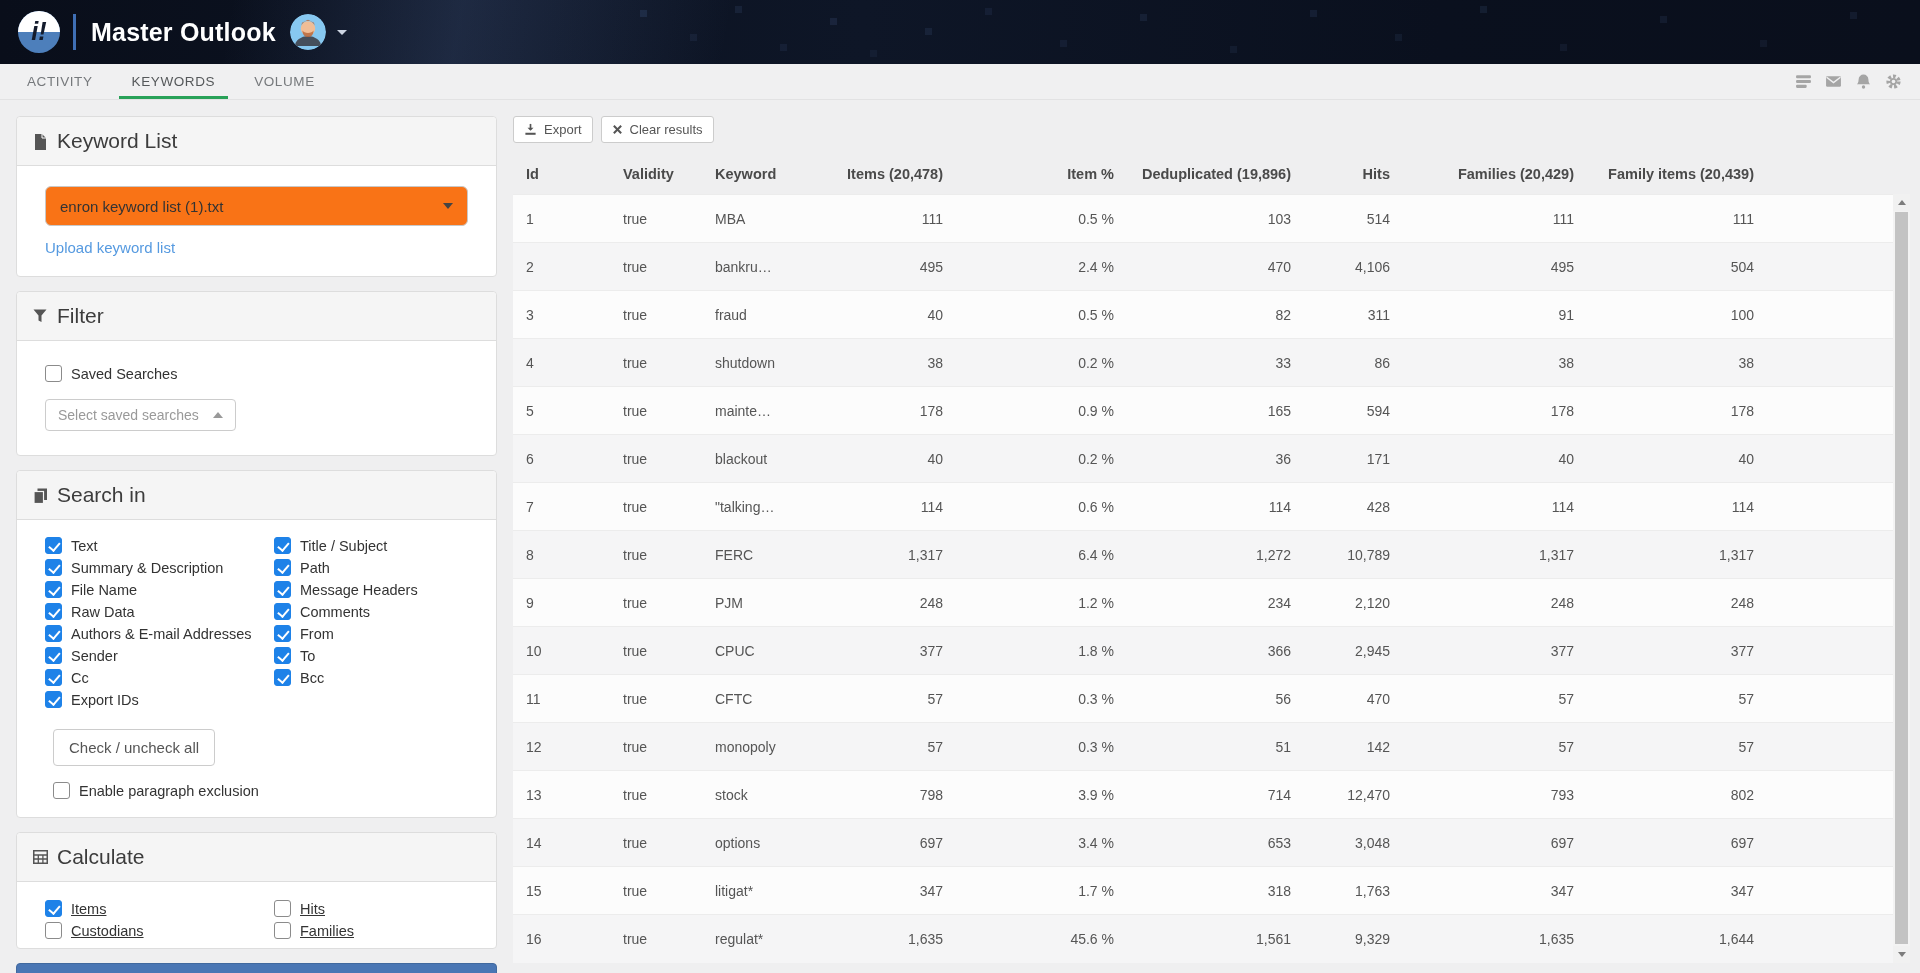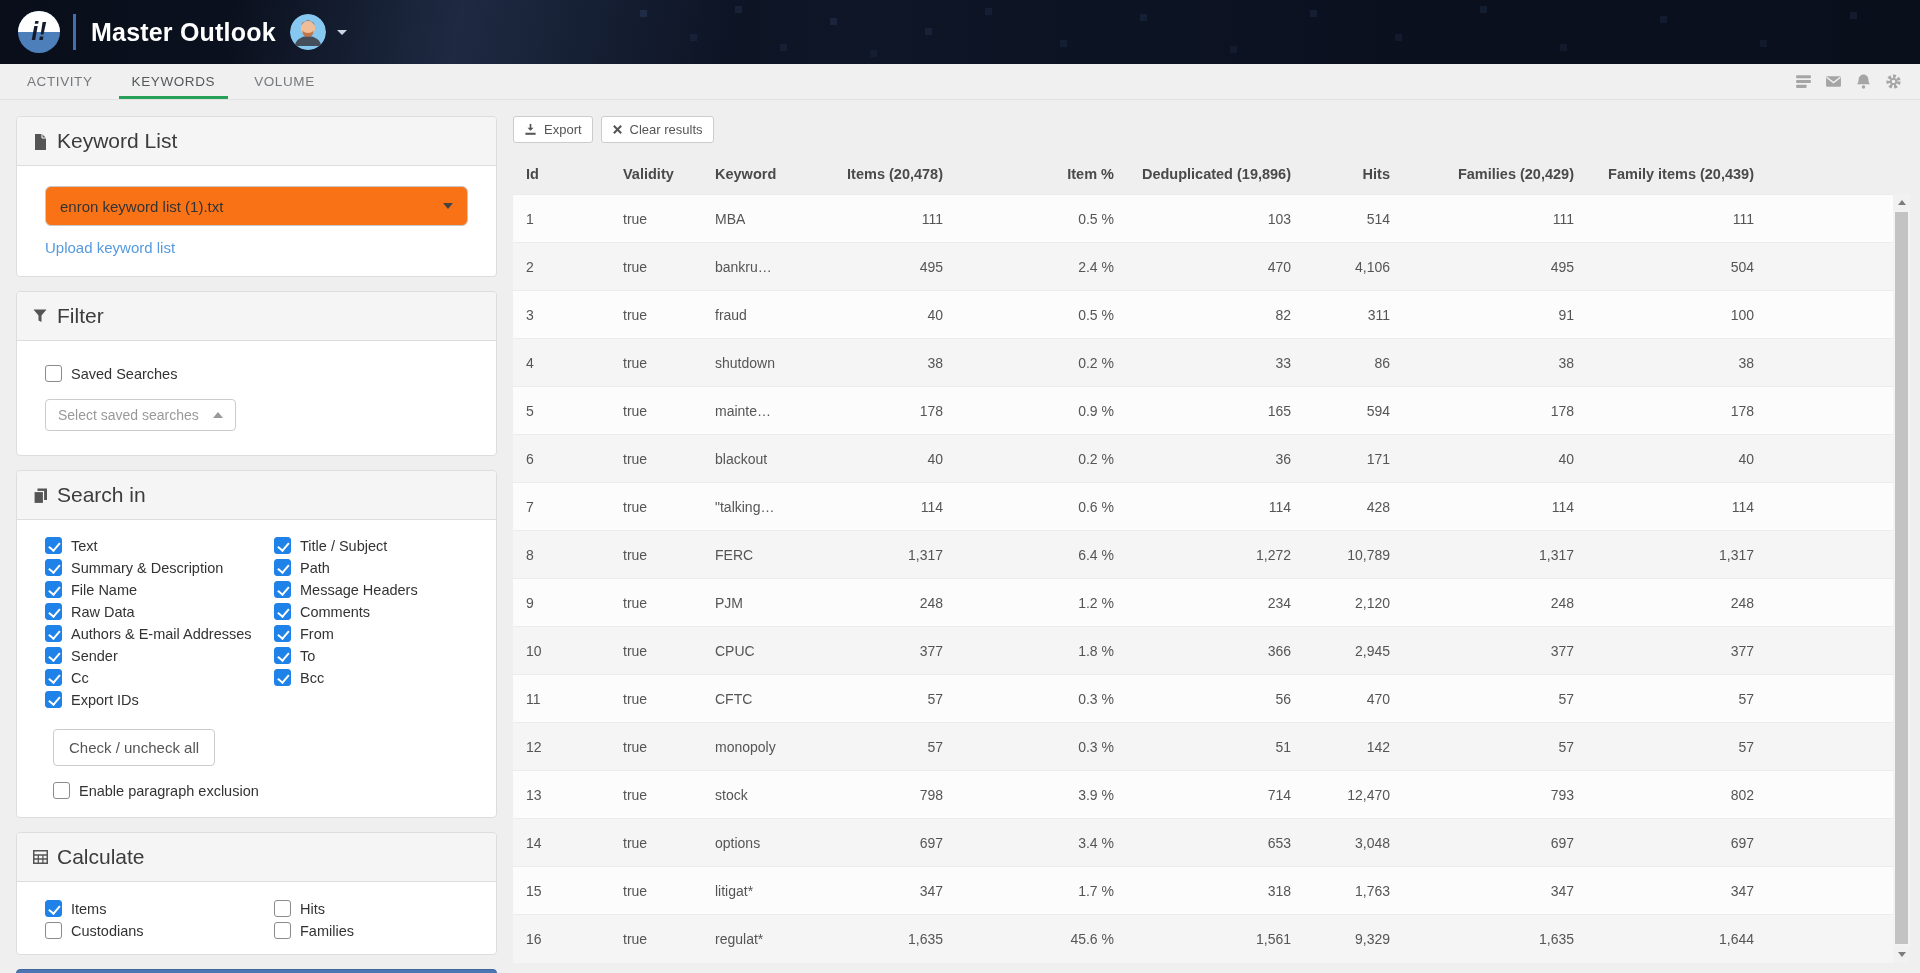--- a/index.html
+++ b/index.html
@@ -324,21 +324,21 @@
     <section class="panel">
       <div class="panel-header">
         <span class="pi">
           <svg viewBox="0 0 15 14" width="15" height="14">
               <rect x="0.75" y="0.75" width="13.5" height="12.5" fill="none" stroke="#555" stroke-width="1.5"></rect>
               <path d="M0.75 5 H14.25 M0.75 9 H14.25 M5.3 5 V13.25 M9.9 5 V13.25" stroke="#555" stroke-width="1.3"></path>
             </svg>
         </span>
         <span>Calculate</span>
       </div>
-      <div class="panel-body" style="padding-top:18px;padding-bottom:10px;">
+      <div class="panel-body" style="padding-top:18px;padding-bottom:4px;text-decoration:underline;">
         <div class="two-col">
           <div id="calc-col-0">
               <div class="cb-row">
                 <span class="cb checked"></span>
                 <span class="cb-label">Items</span>
               </div>
               <div class="cb-row">
                 <span class="cb"></span>
                 <span class="cb-label">Custodians</span>
               </div>

